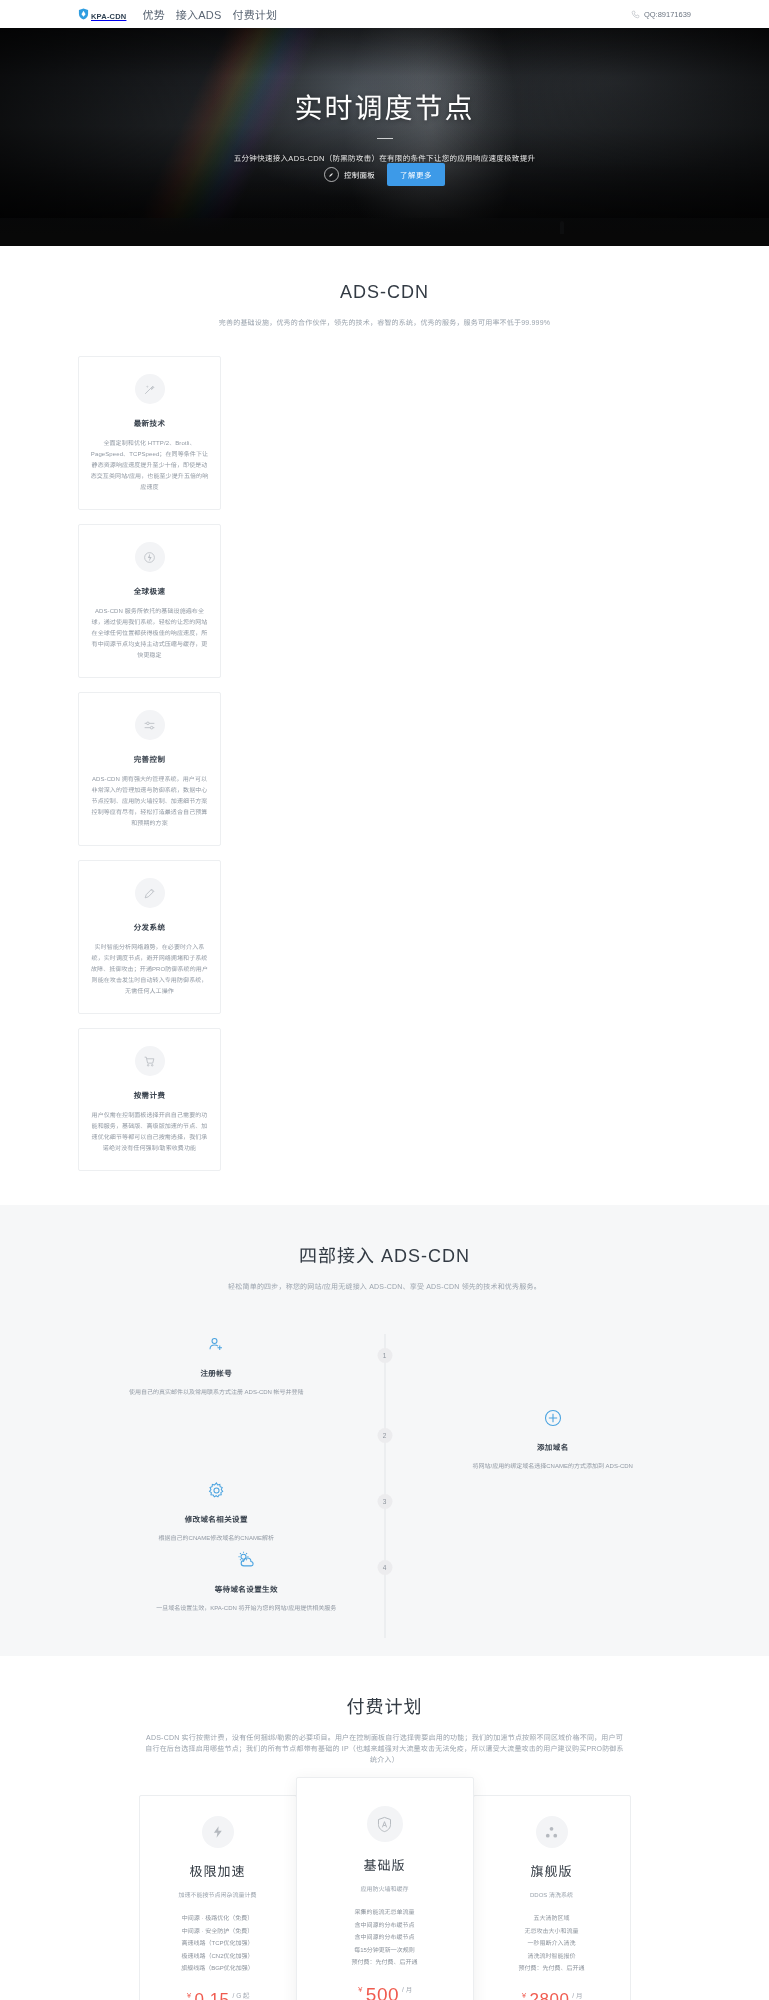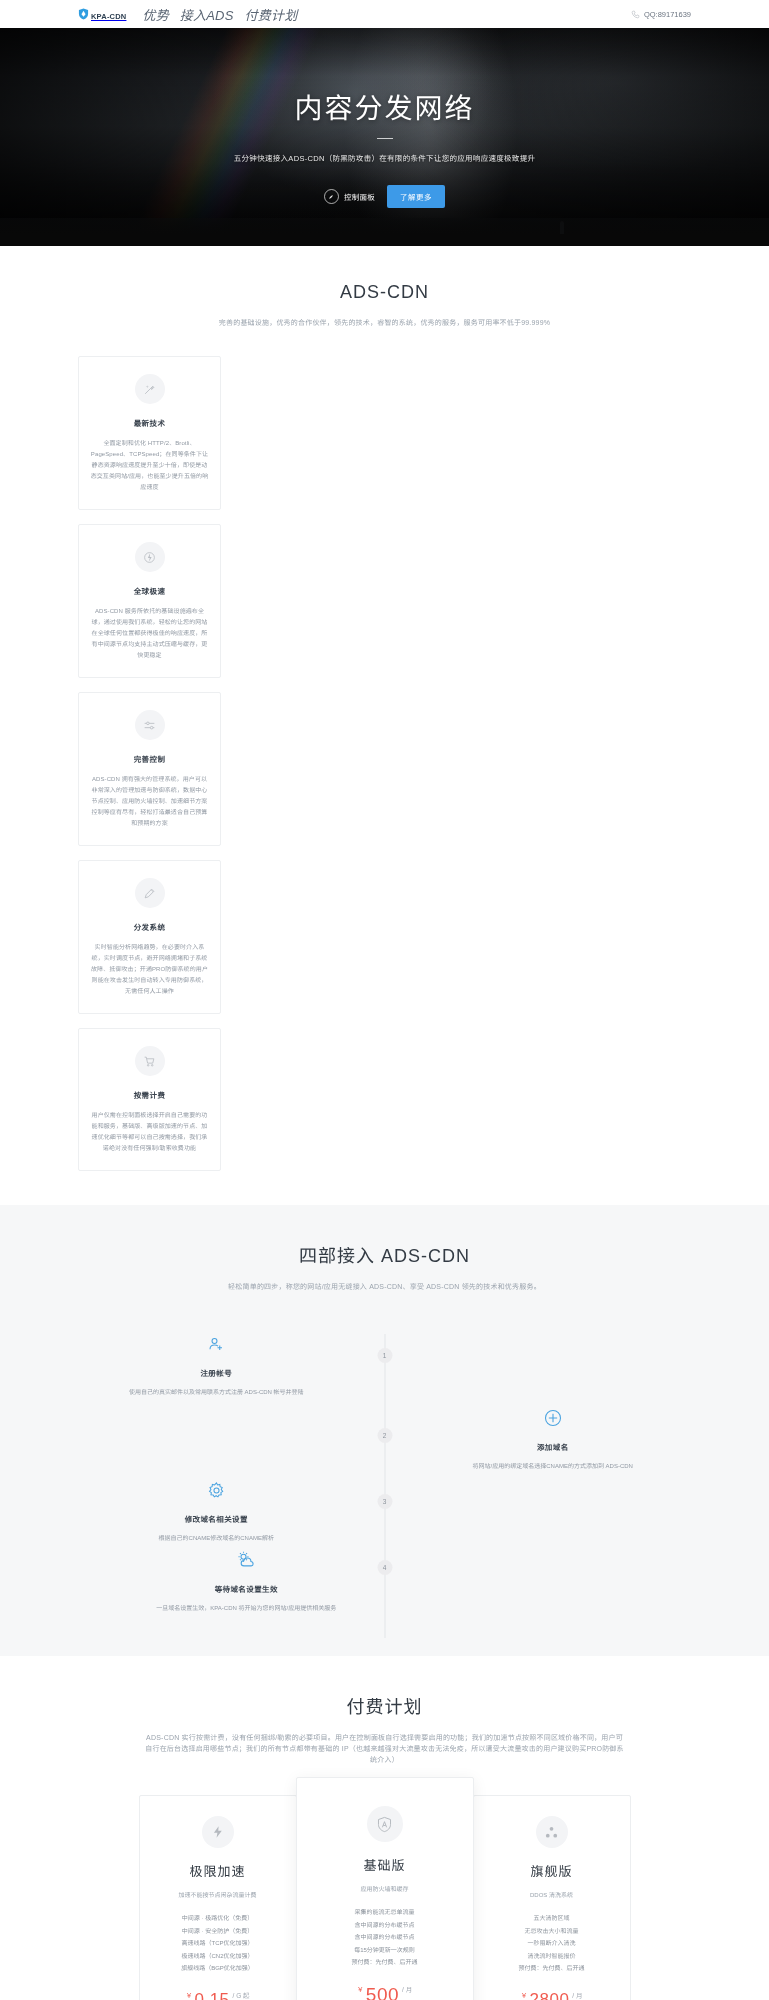--- a/index.html
+++ b/index.html
@@ -44,25 +44,24 @@
     line-height: 8px;
   }
   .logo-sub {
     font-size: 3px;
     color: #b5bdc6;
     letter-spacing: .3px;
     line-height: 4px;
   }
   .nav-links { display: flex; gap: 11px; }
   .nav-links a {
-    font-size: 13px;
+    font-size: 11px;
     color: #5a6573;
     text-decoration: none;
     letter-spacing: .2px;
-    font-style: italic;
   }
   .nav-right {
     margin-left: auto;
     display: flex;
     align-items: center;
     gap: 4px;
     font-size: 7.5px;
     color: #6b7480;
   }
   .phone-icon { width: 9px; height: 9px; display:block; opacity:.55; }
@@ -112,21 +111,20 @@
     margin: 12px auto 0;
   }
   .hero-sub {
     margin-top: 13px;
     font-size: 7.5px;
     color: rgba(255,255,255,.9);
     letter-spacing: .3px;
     text-shadow: 0 1px 3px rgba(0,0,0,.6);
   }
   .hero-actions {
-    margin-top: 22px;
     display: flex;
     justify-content: center;
     align-items: center;
     gap: 12px;
   }
   .btn-ghost {
     display: flex; align-items: center; gap: 5px;
     font-size: 7.5px;
     color: #fff;
     text-decoration: none;
@@ -437,21 +435,21 @@
       </svg>
       <span>QQ:89171639</span>
     </div>
   </div>
 </div>
 
 <section class="hero">
   <div class="hero-ground"></div>
   <div class="hero-figure"></div>
   <div class="hero-content">
-    <h1 class="hero-title">内容分发网络</h1>
+    <h1 class="hero-title">实时调度节点</h1>
     <div class="hero-divider"></div>
     <p class="hero-sub">五分钟快速接入ADS-CDN（防黑防攻击）在有限的条件下让您的应用响应速度极致提升</p>
     <div class="hero-actions">
       <a href="#" class="btn-ghost">
         <span class="circle-icon">
           <svg width="8" height="8" viewBox="0 0 24 24" fill="none" stroke="#ffffff" stroke-width="2">
             <path d="M16 8 L13 13 L8 16 L11 11 Z" fill="#ffffff"></path>
           </svg>
         </span>
         <span>控制面板</span>

